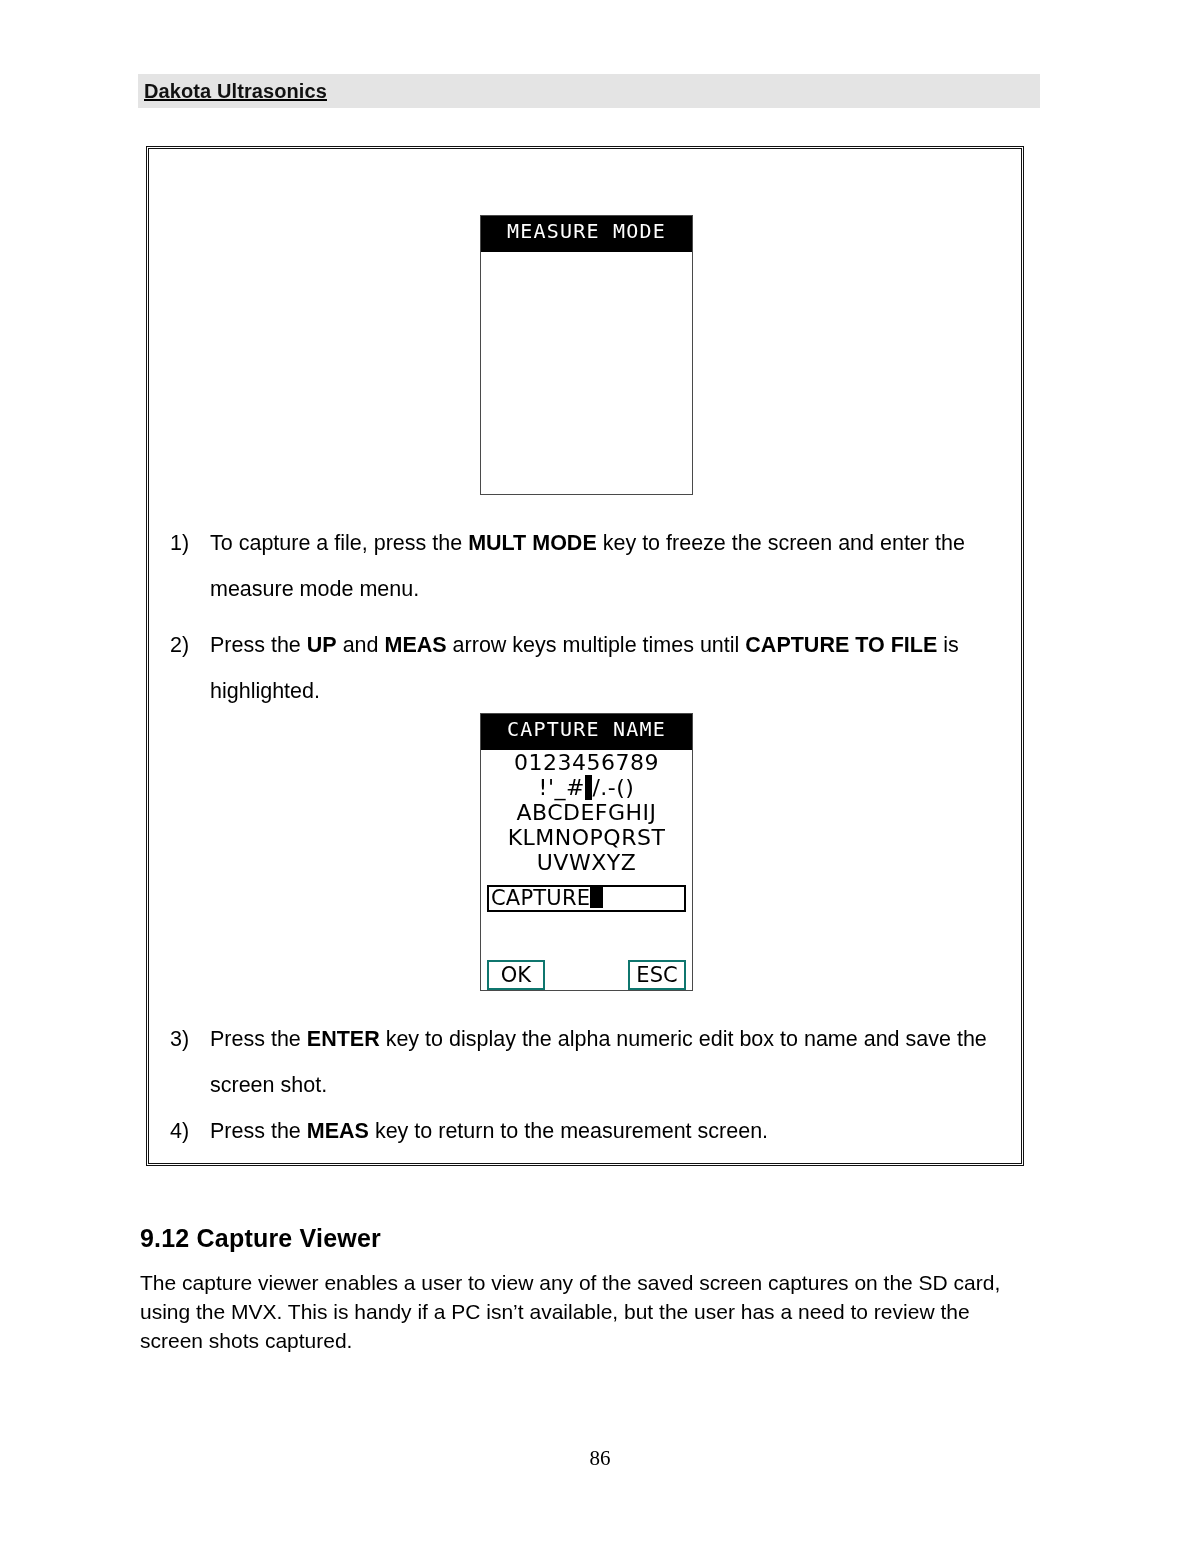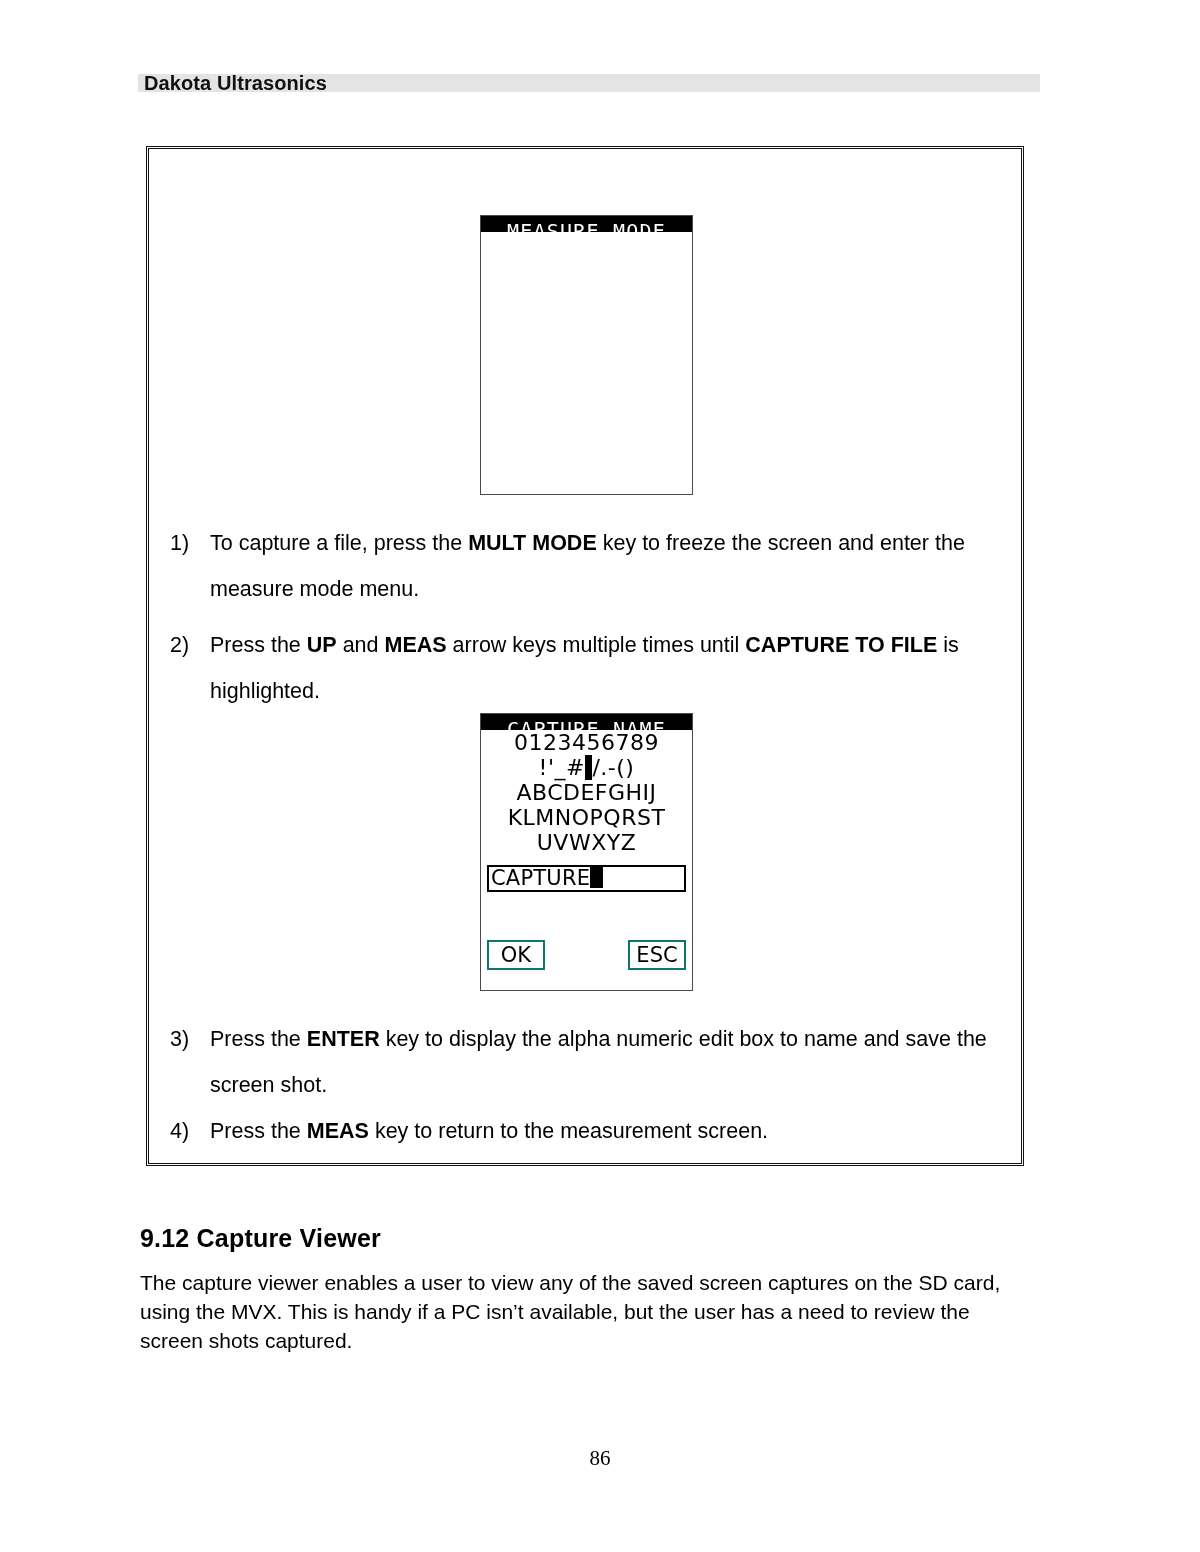--- a/index.html
+++ b/index.html
@@ -15,24 +15,25 @@
     color: #000000;
     overflow: hidden;
   }
 
   
   .page-header {
     position: absolute;
     left: 138px;
     top: 74px;
     width: 902px;
-    height: 18px;
+    height: 34px;
     background: #e4e4e4;
     display: flex;
     align-items: center;
+    text-decoration: underline;
   }
   .page-header-title {
     font-size: 20px;
     font-weight: bold;
     letter-spacing: 0.1px;
     padding-left: 6px;
     color: #111;
   }
 
   
@@ -55,21 +56,21 @@
     font-family: "DejaVu Sans Mono", monospace;
     position: absolute;
   }
   .lcd-title {
     background: #000000;
     color: #ffffff;
     text-align: center;
     font-size: 20px;
     letter-spacing: 1.2px;
     line-height: 30px;
-    height: 16px;
+    height: 36px;
     white-space: pre;
     font-family: "DejaVu Sans Mono", monospace;
   }
 
   
   .lcd-measure {
     left: 480px;
     top: 215px;
     width: 213px;
     height: 280px;

